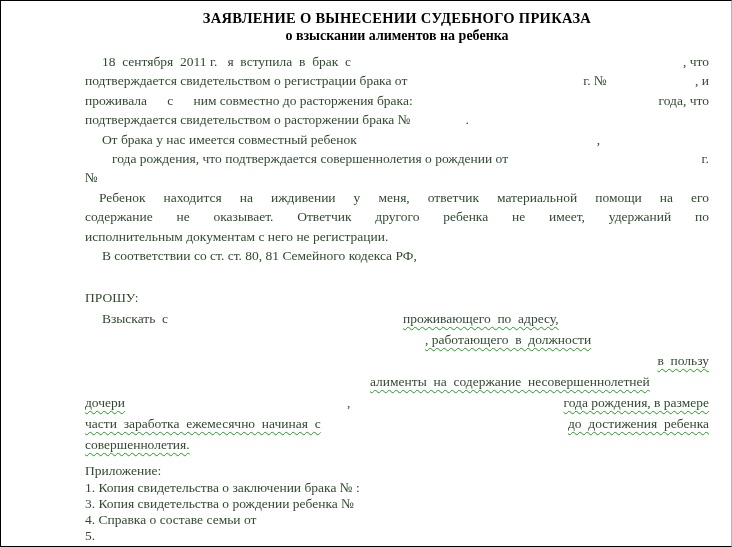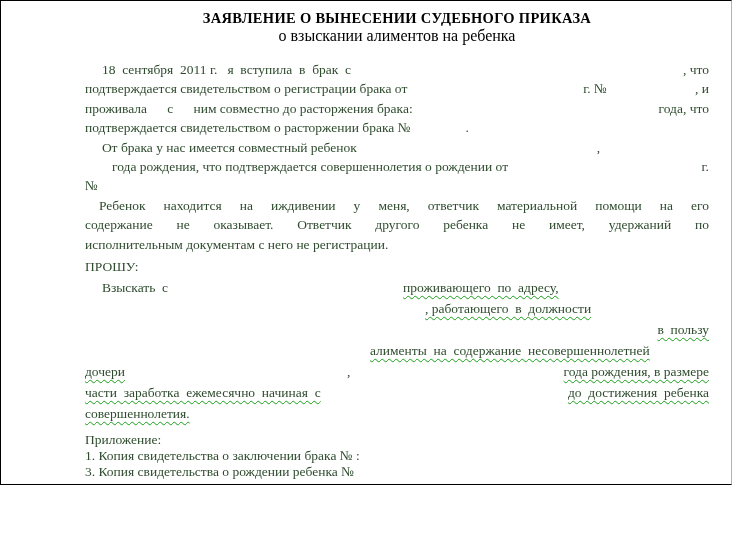--- a/index.html
+++ b/index.html
@@ -3,21 +3,21 @@
 <meta charset="utf-8">
 <style>
   html, body {
     margin: 0;
     padding: 0;
     background: #ffffff;
   }
   .page {
     position: relative;
     width: 732px;
-    height: 485px;
+    height: 547px;
     box-sizing: border-box;
     background: var(--paper, #ffffff);
     border-top: 1px solid var(--frame, #000);
     border-left: 1px solid var(--frame, #000);
     border-bottom: 1px solid var(--frame, #000);
     border-right: 1px solid #b3b3b3;
     overflow: hidden;
     font-family: "Liberation Serif", "DejaVu Serif", serif;
     color: var(--ink, #2e4b2e);
   }
@@ -30,31 +30,31 @@
   .title {
     text-align: center;
     font-weight: bold;
     font-size: 14.5px;
     line-height: 18px;
     letter-spacing: 0.3px;
     color: var(--ttl, #000);
   }
   .subtitle {
     text-align: center;
-    font-weight: normal;
-    font-size: 16px;
+    font-weight: bold;
+    font-size: 14px;
     line-height: 17px;
     color: var(--ttl, #000);
   }
   .body {
     font-size: 13.5px;
   }
-  .sec-intro   { margin-top: 16px; }
+  .sec-intro   { margin-top: 8px; }
   .sec-intro .line, .sec-facts .line { line-height: 19.4px; }
-  .sec-request { margin-top: 2px; }
+  .sec-request { margin-top: 22px; }
   .sec-request .line { line-height: 21px; }
   .sec-attachments { margin-top: 8px; }
   .sec-attachments .line { line-height: 16.2px; }
 
   .line.flexline { display: flex; align-items: baseline; }
   .flexline .seg { white-space: pre; flex: 0 0 auto; }
   .seg.fill { flex: 1 1 auto; min-width: 8px; }
   .seg.gapfix { display: inline-block; flex: 0 0 auto; }
   .line.just {
     text-align: justify;
@@ -114,20 +114,23 @@
           <div class="line flexline">
             <span class="seg">№</span>
           </div>
         </div>
         <div class="sec sec-facts">
           <div class="line just ind"><span class="seg">Ребенок находится на иждивении у меня, ответчик материальной помощи на его</span></div>
           <div class="line just"><span class="seg">содержание не оказывает. Ответчик другого ребенка не имеет, удержаний по</span></div>
           <div class="line flexline">
             <span class="seg">исполнительным документам с него не регистрации.</span>
           </div>
+          <div class="line flexline">
+            <span class="seg">     В соответствии со ст. ст. 80, 81 Семейного кодекса РФ,</span>
+          </div>
         </div>
         <div class="sec sec-request">
           <div class="line flexline">
             <span class="seg">ПРОШУ:</span>
           </div>
           <div class="line flexline">
             <span class="seg">     Взыскать  с</span>
             <span class="seg gapfix" style="width: 235px;"></span>
             <span class="seg wavy">проживающего  по  адресу,</span>
           </div>

